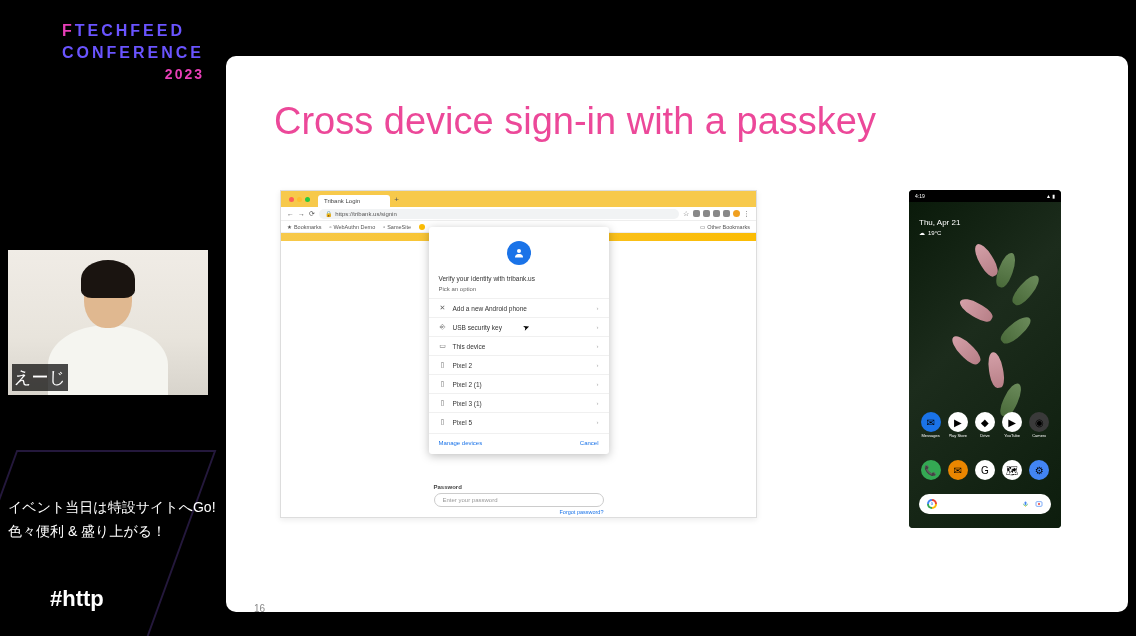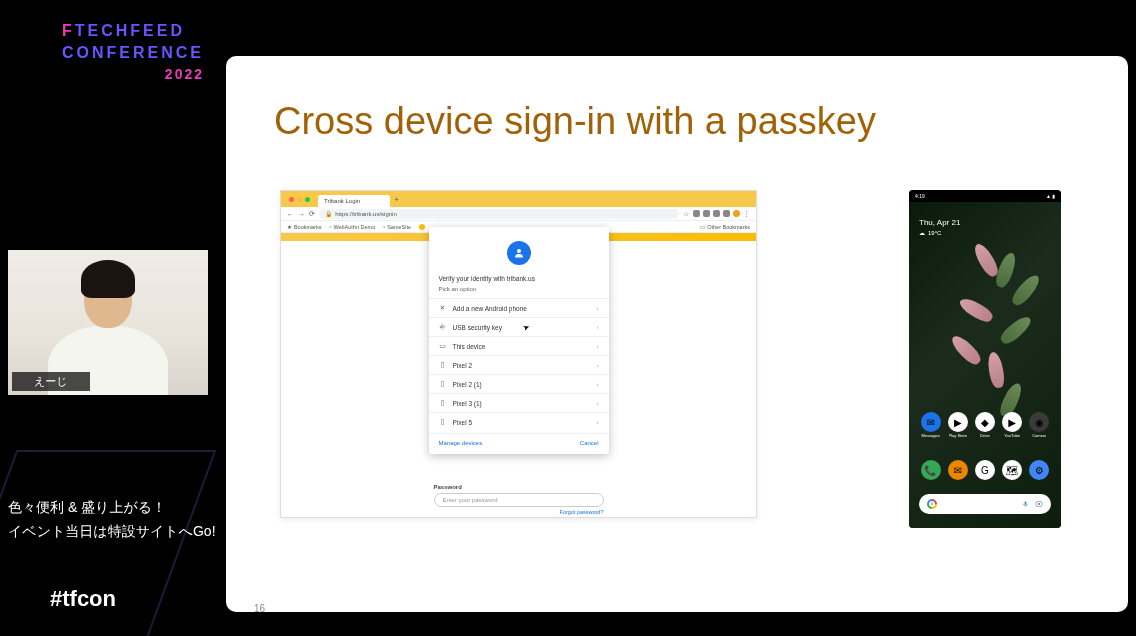--- a/index.html
+++ b/index.html
@@ -67,22 +67,22 @@
     height: 70px;
     background: #f5f5f0;
     border-radius: 60px 60px 0 0 / 40px 40px 0 0;
   }
   .name-tag {
     position: absolute;
     bottom: 4px;
     left: 4px;
     background: rgba(0,0,0,0.7);
     color: #fff;
-    font-size: 11px;
-    padding: 2px 22px;
+    font-size: 17px;
+    padding: 2px 2px;
   }
 
   
   .side-text {
     position: absolute;
     left: 8px;
     top: 496px;
     color: #fff;
     font-size: 14px;
     line-height: 1.7;
@@ -114,21 +114,21 @@
     left: 226px;
     width: 902px;
     height: 556px;
     background: #fff;
     border-radius: 10px;
     padding: 44px 48px;
   }
   .slide h1 {
     font-size: 38px;
     font-weight: 400;
-    color: #a16207;
+    color: #ec4899;
     font-family: 'Google Sans', Arial, sans-serif;
   }
 
   
   .browser {
     position: absolute;
     top: 190px;
     left: 280px;
     width: 477px;
     height: 328px;
@@ -416,37 +416,37 @@
   }
   .mic { width: 7px; height: 10px; margin-left: auto; }
   .lens { width: 8px; height: 8px; }
 </style>
 </head>
 <body>
 
 <div class="logo-area">
   <div class="logo-line1"><span class="t">F</span><span>TECHFEED</span></div>
   <div class="logo-line2">CONFERENCE</div>
-  <div class="logo-year">2022</div>
+  <div class="logo-year">2023</div>
 </div>
 
 <div class="webcam">
   <div class="body"></div>
   <div class="head"></div>
   <div class="hair"></div>
   <div class="name-tag">えーじ</div>
 </div>
 
 <div class="slash-deco"></div>
 
 <div class="side-text">
+  <div>イベント当日は特設サイトへGo!</div>
   <div>色々便利 &amp; 盛り上がる！</div>
-  <div>イベント当日は特設サイトへGo!</div>
 </div>
-<div class="hashtag">#tfcon</div>
+<div class="hashtag">#http</div>
 
 <div class="slide">
   <h1>Cross device sign-in with a passkey</h1>
 </div>
 
 <div class="browser">
   <div class="browser-tabs">
     <div class="traffic">
       <span class="r"></span>
       <span class="y"></span>

